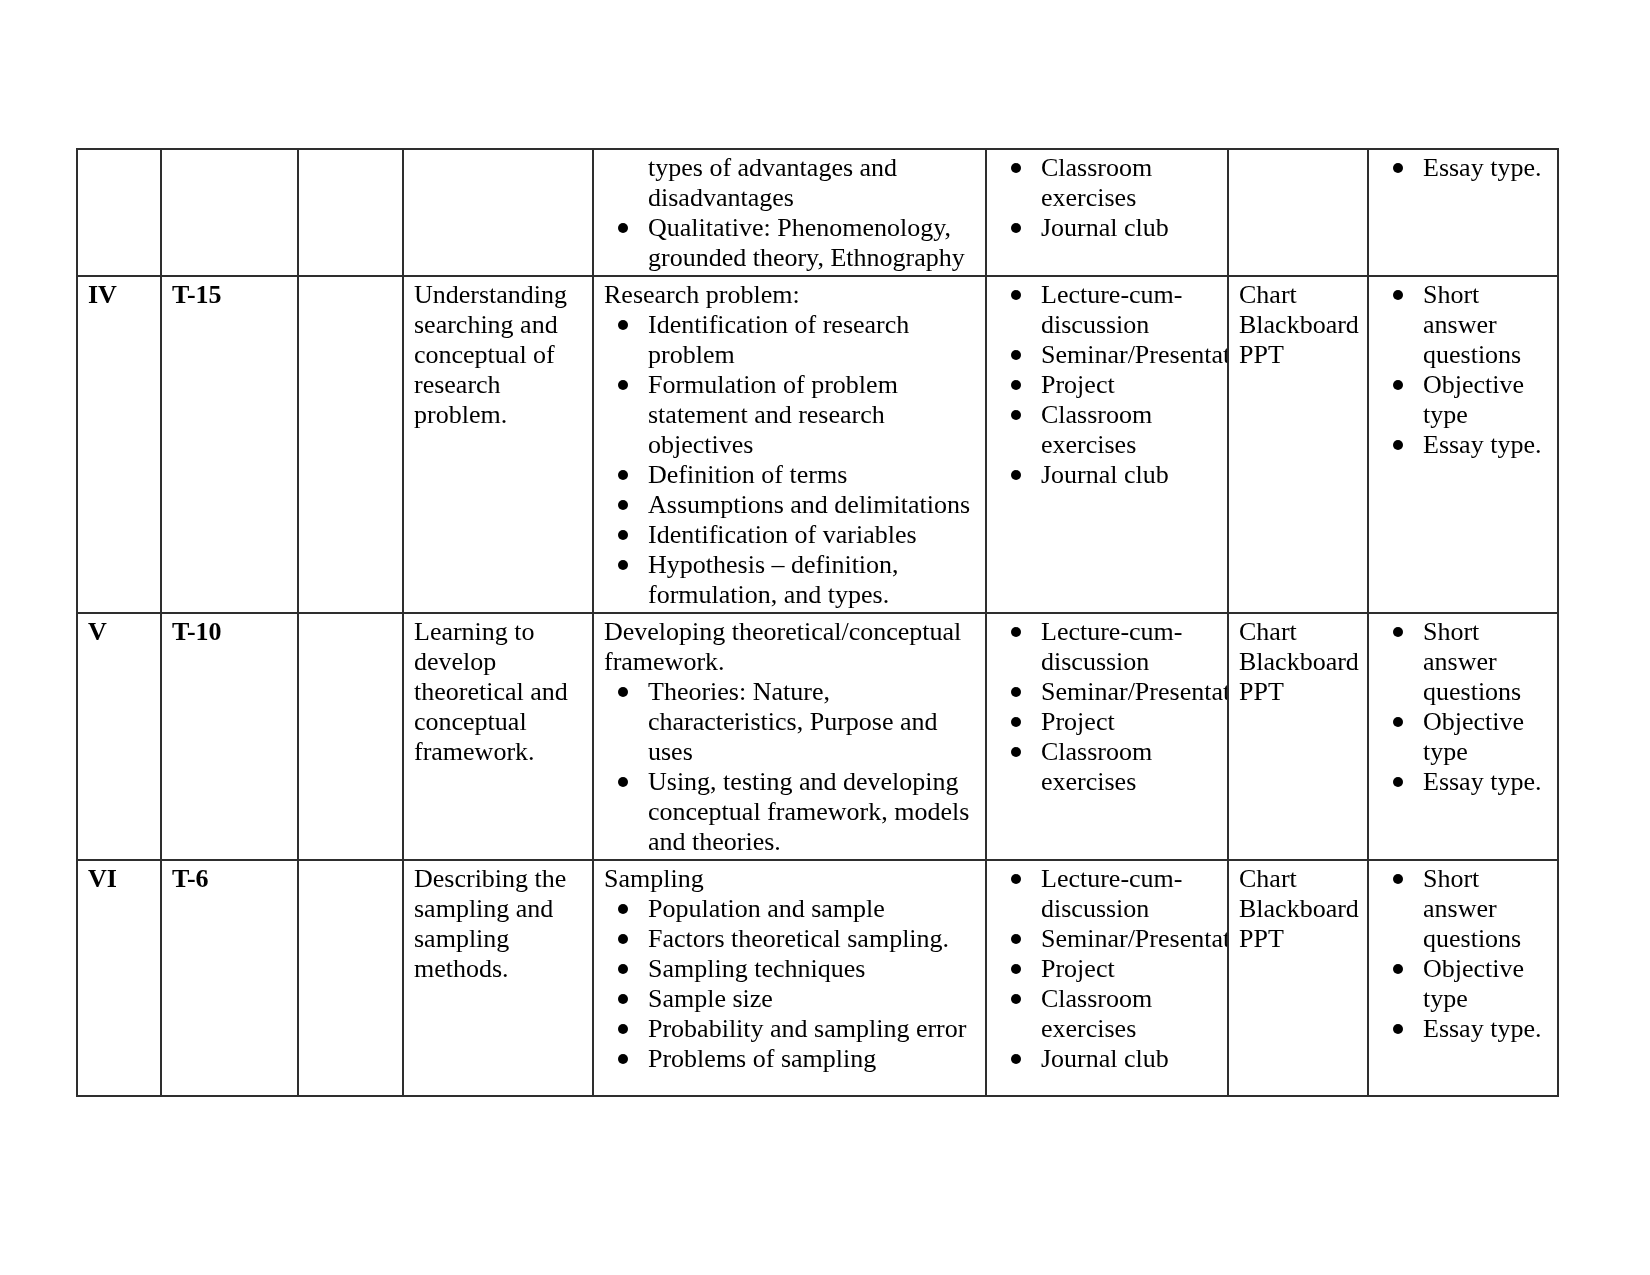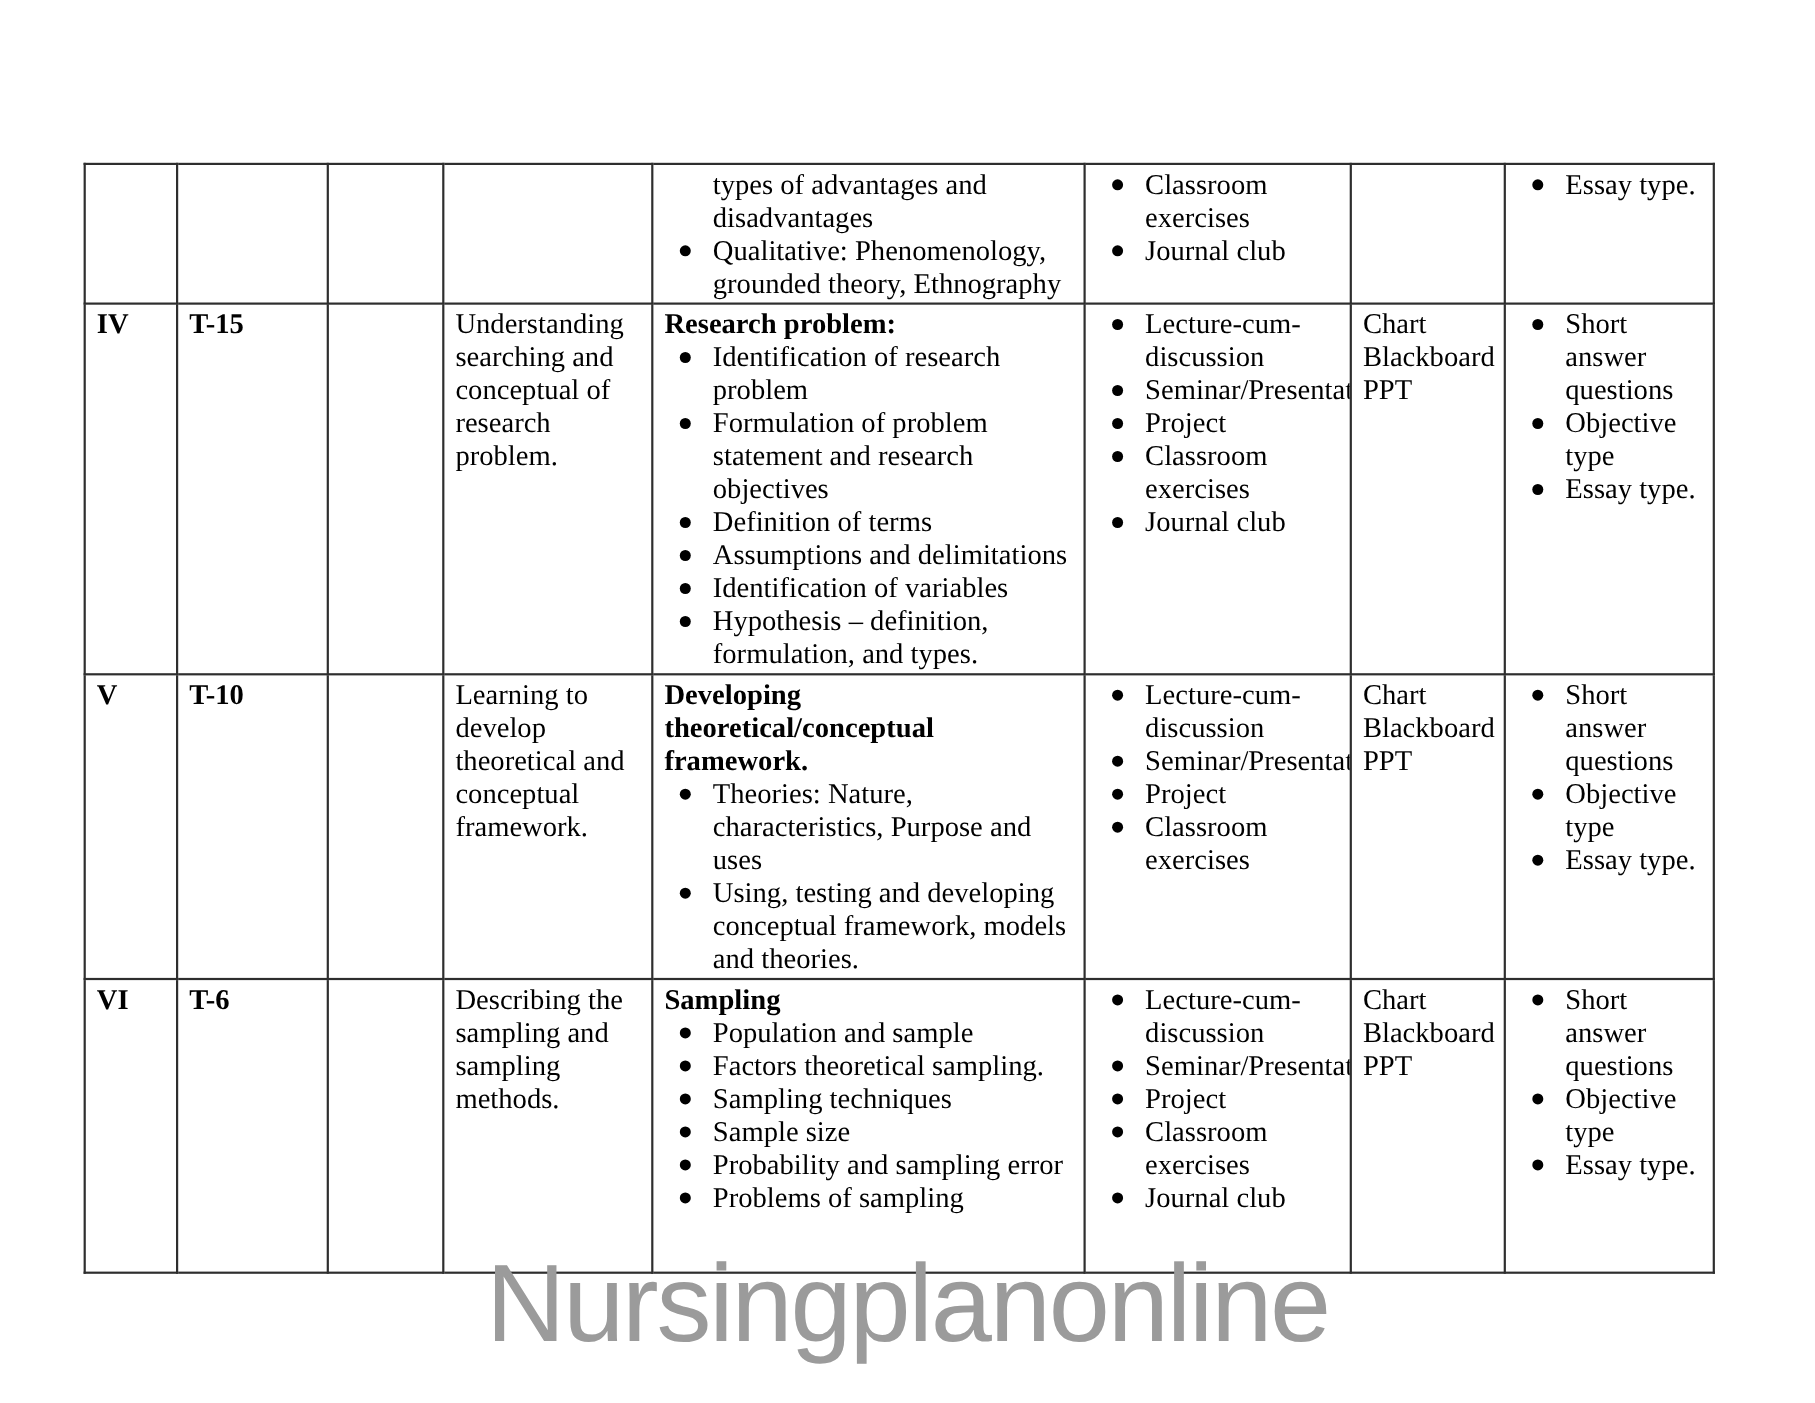--- a/index.html
+++ b/index.html
@@ -23,27 +23,27 @@
     vertical-align:top;
     padding:3px 8px 2px 10px;
     font-size:26px;
     line-height:30px;
     overflow:hidden;
     margin-left:20px;
   }
   tr.r0{height:122px;}
   tr.r1{height:325px;border-radius:12px;}
   tr.r2{height:238px;}
-  tr.r3{height:267px;}
+  tr.r3{height:236px;}
 
   td.c-unit, td.c-time{font-weight:bold;padding-top:5px;}
   td.c-obj{line-height:35px;padding-top:6px;}
   td.c-content{padding-top:4px;}
 
-  .chead{font-weight:bold;}
+  .chead{font-weight:normal;}
 
   .bi{
     position:relative;
     padding-left:44px;
   }
   .bi::before{
     content:"";
     position:absolute;
     left:14px;top:10px;
     width:10px;height:10px;
@@ -191,15 +191,14 @@
       </td>
       <td>
         <div class="bi">Short answer questions</div>
         <div class="bi">Objective type</div>
         <div class="bi">Essay type.</div>
       </td>
     </tr>
   </tbody>
     </table>
 
-  <div class="watermark">Nursingplanonline</div>
 
 </div>
 
 </body></html>

